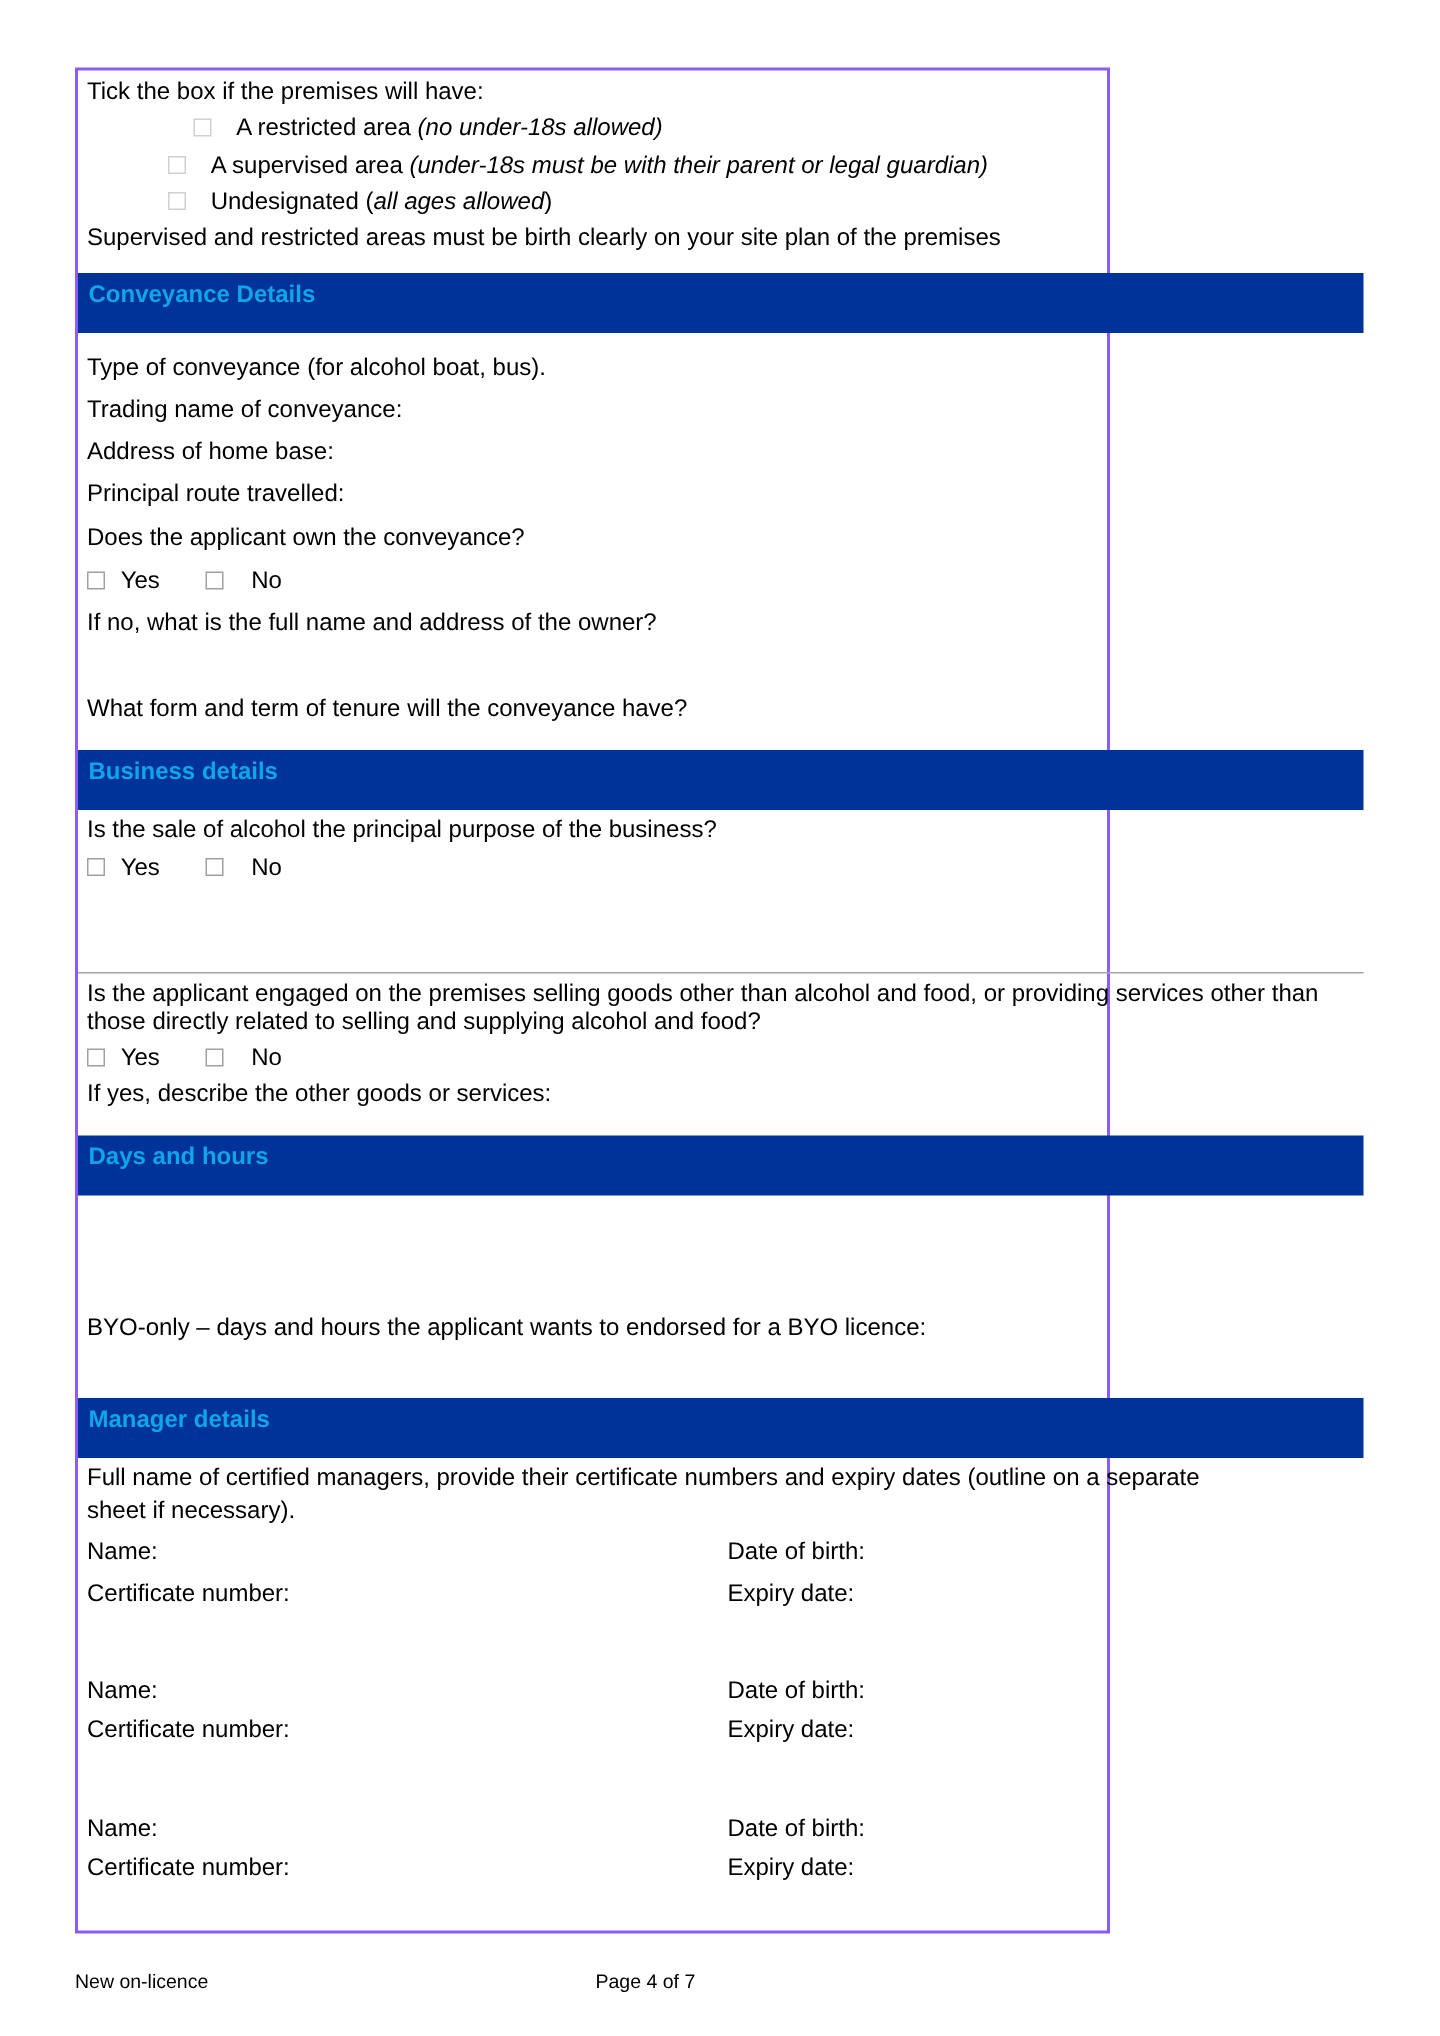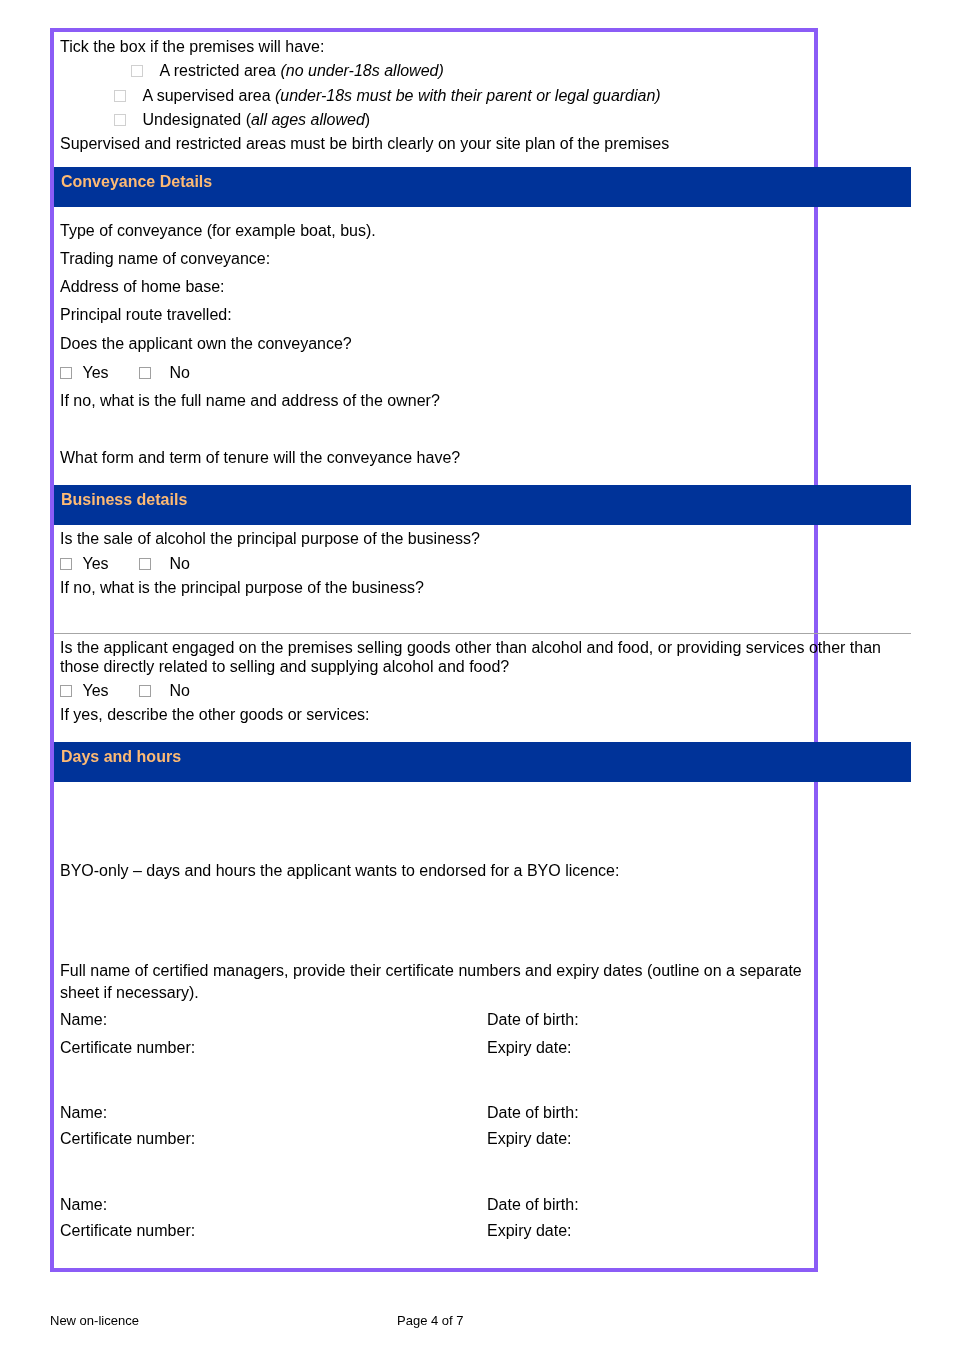--- a/index.html
+++ b/index.html
@@ -1,19 +1,19 @@
 <!DOCTYPE html>
 <html><head>
 <meta charset="utf-8">
 <style>
   html, body { margin: 0; padding: 0; background: #ffffff; }
   body { width: 960px; height: 1357px; position: relative; font-family: "Liberation Sans", sans-serif; color: #000; font-size: 16px; }
-  .form { position: absolute; left: 50px; top: 28px; width: 768px; height: 1244px; border: 4px solid #8b5cf6; box-sizing: border-box; }
+  .form { position: absolute; left: 50px; top: 45px; width: 690px; height: 1244px; border: 2px solid #8b5cf6; box-sizing: border-box; }
   .abs { position: absolute; white-space: nowrap; line-height: 20px; }
-  .hdr { position: absolute; left: 0; width: 857px; height: 40px; background: #003399; color: #fdba74; font-weight: bold; text-align: center; }
+  .hdr { position: absolute; left: 0; width: 857px; height: 40px; background: #003399; color: #0ea5e9; font-weight: bold; text-align: center; }
   .hdr span { position: absolute; left: 7px; top: 5px; line-height: 20px; }
   .sep { position: absolute; left: 0; width: 857px; height: 1px; background: #a6a6a6; }
   .cb { display: inline-block; width: 10px; height: 10px; border: 1px solid #a0a0a0; background: #fff; vertical-align: middle; position: relative; top: -1px; }
   .it { font-style: italic; }
   .footer { position: absolute; top: 1313px; font-size: 13px; line-height: 16px; }
 </style>
 </head>
 <body>
 
 <div class="form">
@@ -31,21 +31,21 @@
   <div class="abs" style="left:60px; top:78px;">
     <span class="cb" style="border-color:#d0d0d0;"></span>
     <span style="margin-left:12px;">Undesignated (</span><span class="it">all ages allowed</span><span>)</span>
   </div>
   <div class="abs" style="left:6px; top:102px;">Supervised and restricted areas must be birth clearly on your site plan of the premises</div>
 
   <div class="hdr" style="top:135px;">
       <span>Conveyance Details</span>
     </div>
 
-  <div class="abs" style="left:6px; top:189px;">Type of conveyance (for example boat, bus).</div>
+  <div class="abs" style="left:6px; top:189px;">Type of conveyance (for alcohol boat, bus).</div>
   <div class="abs" style="left:6px; top:217px;">Trading name of conveyance:</div>
   <div class="abs" style="left:6px; top:245px;">Address of home base:</div>
   <div class="abs" style="left:6px; top:273px;">Principal route travelled:</div>
   <div class="abs" style="left:6px; top:302px;">Does the applicant own the conveyance?</div>
   <div class="abs" style="left:6px; top:331px;">
     <span class="cb"></span>
     <span style="margin-left:6px;">Yes</span>
     <span class="cb" style="margin-left:26px;"></span>
     <span style="margin-left:14px;">No</span>
   </div>
@@ -56,40 +56,42 @@
       <span>Business details</span>
     </div>
 
   <div class="abs" style="left:6px; top:497px;">Is the sale of alcohol the principal purpose of the business?</div>
   <div class="abs" style="left:6px; top:522px;">
     <span class="cb"></span>
     <span style="margin-left:6px;">Yes</span>
     <span class="cb" style="margin-left:26px;"></span>
     <span style="margin-left:14px;">No</span>
   </div>
-  <div class="abs" style="left:6px; top:546px;">If no, what is the principal purpose of the business?</div>
 
   <div class="sep" style="top:601px;"></div>
 
   <div class="abs" style="left:6px; top:625px;">those directly related to selling and supplying alcohol and food?</div>
   <div class="abs" style="left:6px; top:606px;">Is the applicant engaged on the premises selling goods other than alcohol and food, or providing services other than</div>
   <div class="abs" style="left:6px; top:649px;">
     <span class="cb"></span>
     <span style="margin-left:6px;">Yes</span>
     <span class="cb" style="margin-left:26px;"></span>
     <span style="margin-left:14px;">No</span>
   </div>
   <div class="abs" style="left:6px; top:673px;">If yes, describe the other goods or services:</div>
 
   <div class="hdr" style="top:710px;">
       <span>Days and hours</span>
     </div>
 
   <div class="abs" style="left:6px; top:829px;">BYO-only – days and hours the applicant wants to endorsed for a BYO licence:</div>
 
+  <div class="hdr" style="top:885px;">
+      <span>Manager details</span>
+    </div>
 
   <div class="abs" style="left:6px; top:929px;">Full name of certified managers, provide their certificate numbers and expiry dates (outline on a separate</div>
   <div class="abs" style="left:6px; top:951px;">sheet if necessary).</div>
 
   <div>
     <div class="abs" style="left:6px; top:978px;">Name:</div>
     <div class="abs" style="left:433px; top:978px;">Date of birth:</div>
     <div class="abs" style="left:6px; top:1006px;">Certificate number:</div>
     <div class="abs" style="left:433px; top:1006px;">Expiry date:</div>
   </div>

